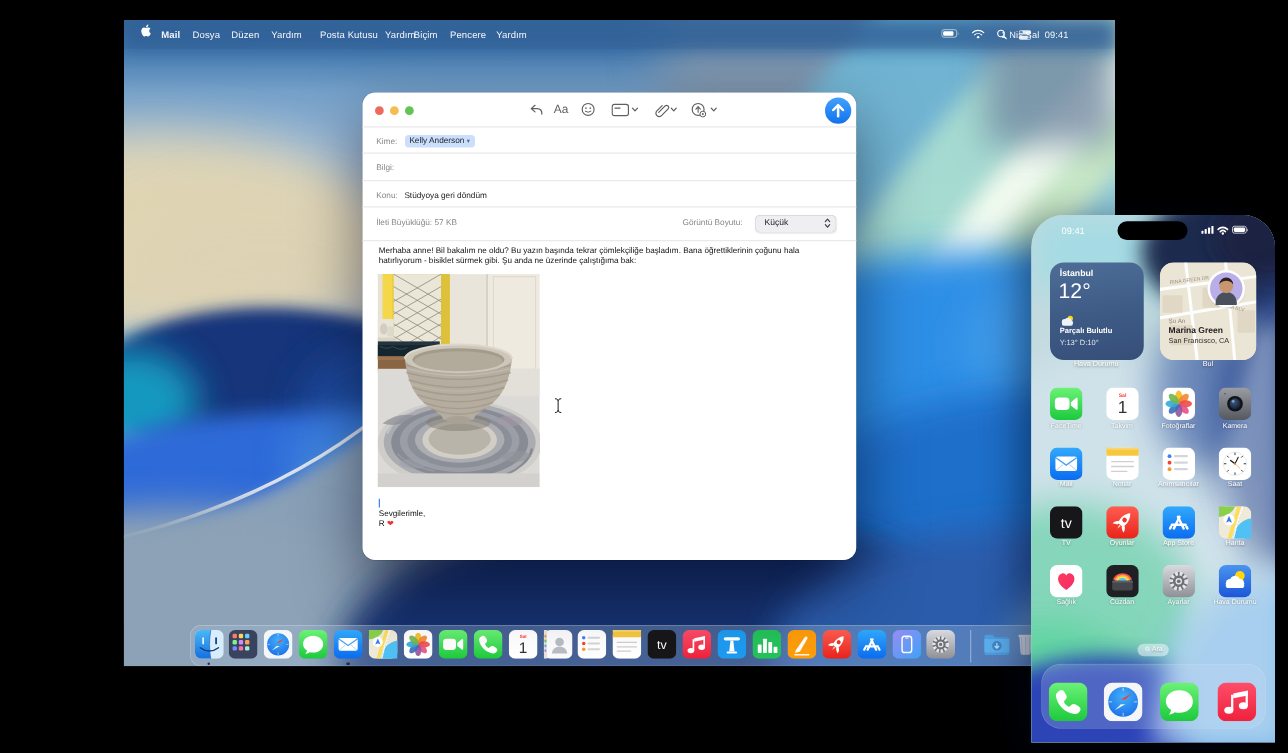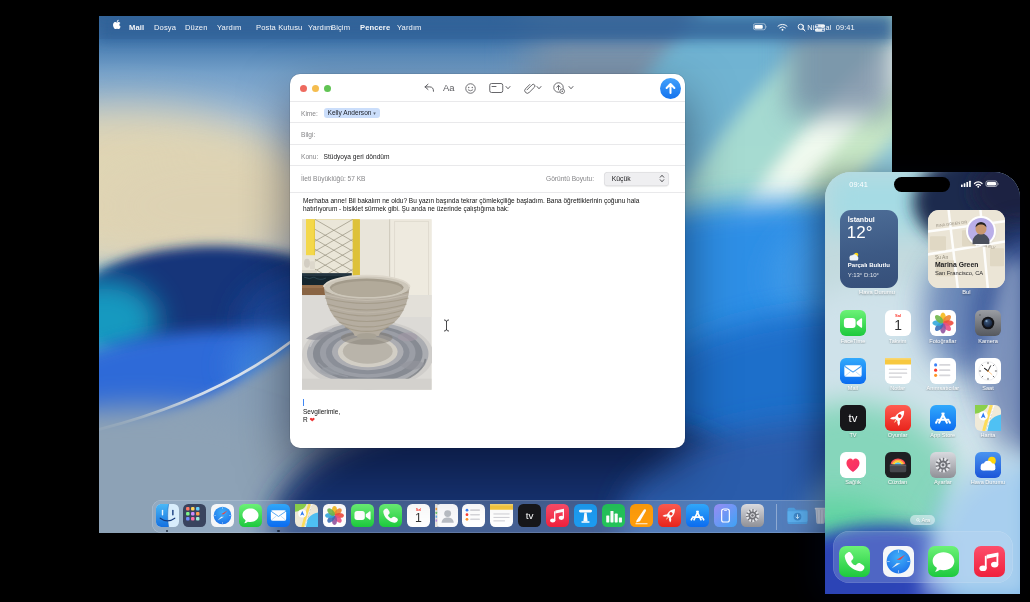--- a/index.html
+++ b/index.html
@@ -80,21 +80,21 @@
         <div class="mi" style="left:13px;top:0px"><svg width="9" height="11" viewBox="0 0 17 20">
             <path fill="#fff" d="M13.9 10.5c0-2.2 1.8-3.3 1.9-3.4-1-1.5-2.6-1.7-3.2-1.7-1.4-.1-2.7.8-3.3.8-.7 0-1.8-.8-2.9-.8-1.5 0-2.9.9-3.7 2.2-1.6 2.7-.4 6.7 1.1 8.9.7 1.1 1.6 2.3 2.8 2.2 1.1 0 1.5-.7 2.9-.7s1.7.7 2.9.7 2-1.1 2.7-2.2c.9-1.2 1.2-2.4 1.2-2.5 0 0-2.4-.9-2.4-3.5zM11.7 3.8c.6-.8 1-1.8.9-2.9-.9 0-2 .6-2.6 1.4-.6.7-1.1 1.8-.9 2.8 1 .1 2-.5 2.6-1.3z"></path>
           </svg></div>
         <div class="mi" style="left:30px;font-weight:700">Mail</div>
         <div class="mi" style="left:55px;font-weight:400">Dosya</div>
         <div class="mi" style="left:86px;font-weight:400">Düzen</div>
         <div class="mi" style="left:118px;font-weight:400">Yardım</div>
         <div class="mi" style="left:157px;font-weight:400">Posta Kutusu</div>
         <div class="mi" style="left:209px;font-weight:400">Yardım</div>
         <div class="mi" style="left:232px;font-weight:400">Biçim</div>
-        <div class="mi" style="left:261px;font-weight:700">Pencere</div>
+        <div class="mi" style="left:261px;font-weight:400">Pencere</div>
         <div class="mi" style="left:298px;font-weight:400">Yardım</div>
         <div class="mi" style="left:654px;top:6.5px;height:auto;line-height:0"><svg width="15" height="8" viewBox="0 0 30 16">
             <rect x="0.8" y="1.5" width="24" height="12" rx="3.4" stroke="rgba(255,255,255,0.7)" stroke-width="1.4" fill="none"></rect>
             <rect x="3" y="3.8" width="16.5" height="7.5" rx="2" fill="#fff"></rect>
             <path d="M26.8 5.5 a3.4 3.4 0 0 1 0 4.4 z" fill="rgba(255,255,255,0.7)"></path>
           </svg></div>
         <div class="mi" style="left:678px;top:7px;height:auto;line-height:0"><svg width="11" height="8" viewBox="0 0 22 16">
             <g fill="none" stroke="#fff" stroke-width="1.9" stroke-linecap="round">
               <path d="M2 6.2 a13 13 0 0 1 18 0"></path>
               <path d="M5.3 9.8 a8.4 8.4 0 0 1 11.4 0"></path>
@@ -496,21 +496,21 @@
           </g>
           <g fill="none" stroke="#fff" stroke-width="2.6" stroke-linecap="round">
             <path d="M27 7 a10.5 10.5 0 0 1 15 0"></path>
             <path d="M30.4 10.6 a6 6 0 0 1 8.2 0"></path>
           </g>
           <circle cx="34.5" cy="13.6" r="1.9" fill="#fff"></circle>
           <rect x="50" y="2" width="22" height="11" rx="3" stroke="rgba(255,255,255,0.75)" stroke-width="1.6" fill="none"></rect>
           <rect x="52" y="4" width="18" height="7" rx="1.8" fill="#fff"></rect>
           <path d="M73.6 5.5 a3 3 0 0 1 0 5 z" fill="rgba(255,255,255,0.75)"></path>
         </svg></div>
-      <div style="position:absolute;left:14.5px;top:37.3px;width:58px;height:78.4px;border-radius:11px;overflow:hidden;background:linear-gradient(172deg,#4d6d97,#3d5a85 55%,#364f79)">
+      <div style="position:absolute;left:14.5px;top:37.3px;width:75px;height:78.4px;border-radius:11px;overflow:hidden;background:linear-gradient(172deg,#4d6d97,#3d5a85 55%,#364f79)">
         <div style="position:absolute;left:8px;top:6px;font-size:7px;font-weight:600;color:#fff">İstanbul</div>
         <div style="position:absolute;left:7px;top:13px;font-size:17px;font-weight:300;color:#fff">12°</div>
         <div style="position:absolute;left:8px;top:42px;line-height:0"><svg width="12" height="9" viewBox="0 0 24 18">
             <circle cx="16.5" cy="5.5" r="4.2" fill="#ffd60a"></circle>
             <g fill="#eef3f8">
               <circle cx="7.5" cy="11" r="4.6"></circle>
               <circle cx="13" cy="9.5" r="5.2"></circle>
               <circle cx="17" cy="12" r="3.8"></circle>
               <rect x="3" y="11" width="17.5" height="6" rx="3"></rect>
             </g>

